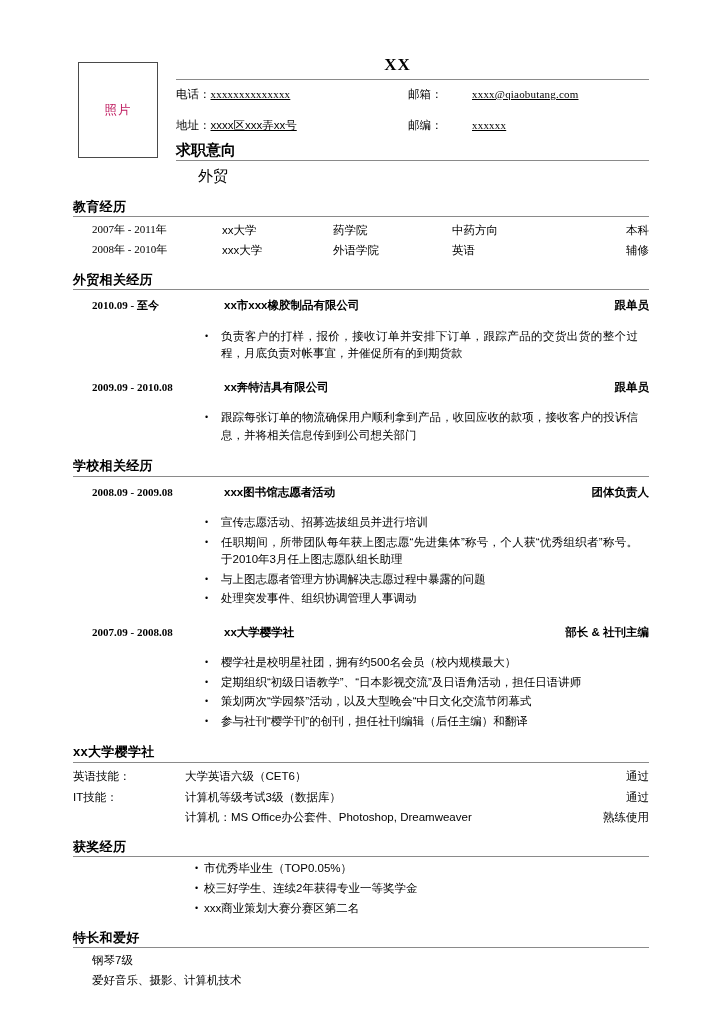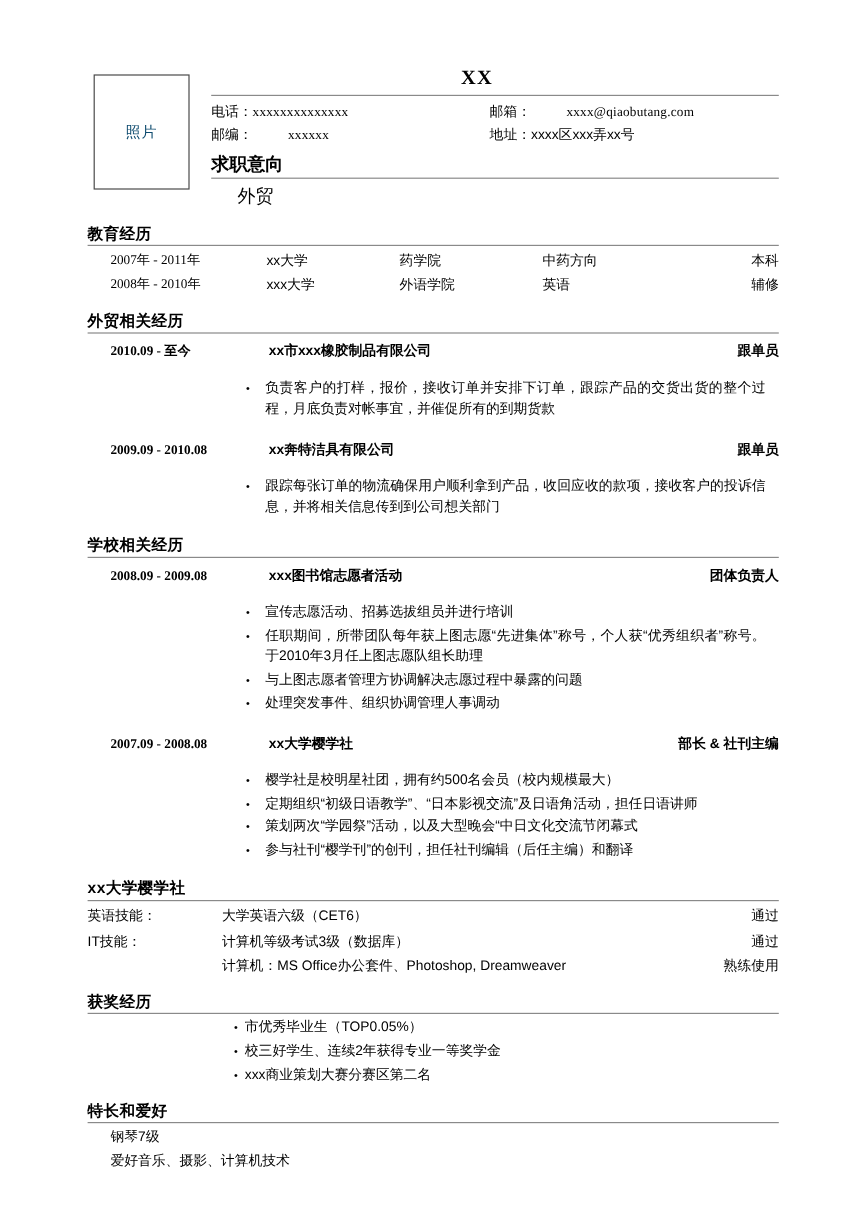--- a/index.html
+++ b/index.html
@@ -41,21 +41,21 @@
     border: 1.5px solid #4a4a4a;
     display: flex;
     align-items: center;
     justify-content: center;
     flex: 0 0 auto;
     box-sizing: border-box;
   }
   .photo-label {
     font-size: 12.5px;
     letter-spacing: 1px;
-    color: #0c4a6e;
+    color: #be185d;
   }
   .header-right {
     flex: 1 1 auto;
     margin-left: 18px;
     margin-right: 71px;
     position: relative;
   }
   .name-title {
     text-align: center;
     font-size: 17px;
@@ -69,23 +69,24 @@
   .rule {
     border: 0;
     border-top: 1.3px solid #8a8a8a;
     margin: 0;
     height: 0;
     width: 100%;
   }
   .contact-grid {
     display: grid;
     grid-template-columns: 232px 1fr;
-    row-gap: 2px;
+    row-gap: 14px;
     padding-top: 6px;
     padding-bottom: 2px;
+    text-decoration: underline;
   }
   .contact-cell {
     font-size: 11.5px;
     white-space: nowrap;
     line-height: 1.5;
   }
   .contact-cell .clabel {
     display: inline-block;
   }
   .contact-cell .cvalue {
@@ -272,25 +273,25 @@
 
         <hr class="rule">
 
         <div class="contact-grid">
           <div class="contact-cell">
             <span class="clabel">电话：</span><span class="cvalue">xxxxxxxxxxxxxx</span>
           </div>
           <div class="contact-cell right">
             <span class="clabel">邮箱：</span><span class="cvalue">xxxx@qiaobutang.com</span>
           </div>
+          <div class="contact-cell">
+            <span class="clabel">地址：</span><span>xxxx区xxx弄xx号</span>
+          </div>
           <div class="contact-cell right">
             <span class="clabel">邮编：</span><span class="cvalue">xxxxxx</span>
-          </div>
-          <div class="contact-cell">
-            <span class="clabel">地址：</span><span>xxxx区xxx弄xx号</span>
           </div>
         </div>
 
         <div class="objective-head">求职意向</div>
         <hr class="rule">
         <div class="objective-value">外贸</div>
 
       </div>
     </div>
   </div>

